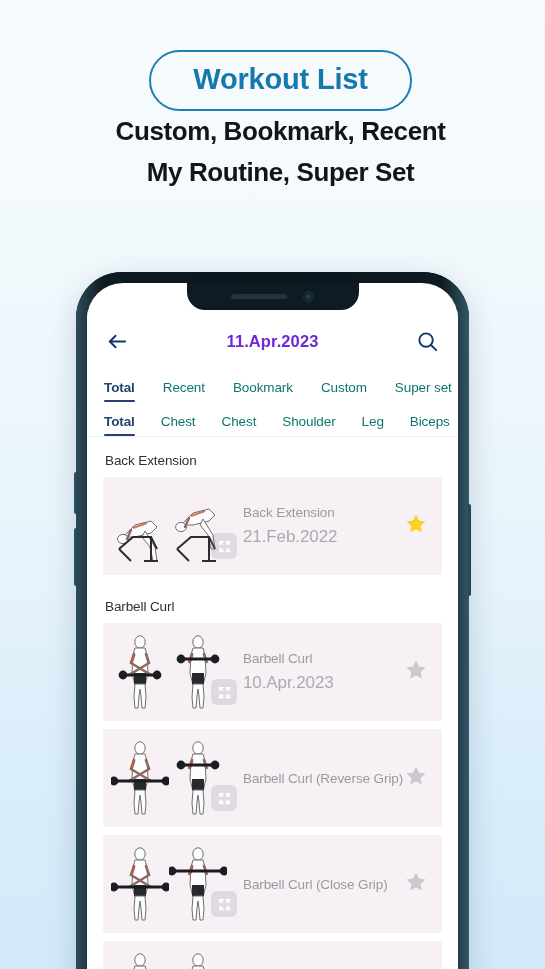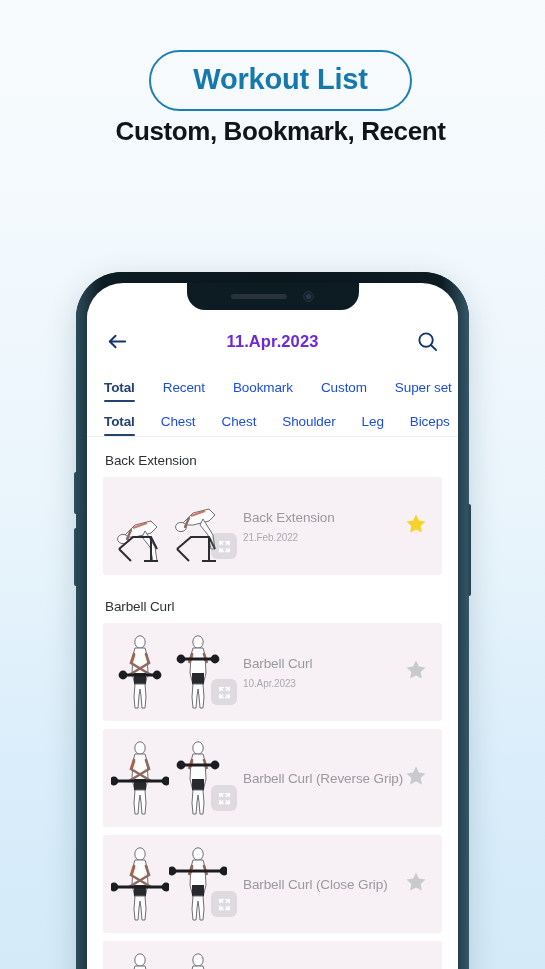--- a/index.html
+++ b/index.html
@@ -63,21 +63,21 @@
     display:flex; align-items:center; justify-content:space-between;
     background:#fff;
   }
   .nav-title { color:#6d28d9; font-size:16.5px; font-weight:bold; letter-spacing:.1px; }
   .ico { width:23px; height:23px; display:block; }
 
   
   .tabrow { display:flex; align-items:flex-end; background:#fff; padding-left:17px; white-space:nowrap; overflow:hidden; }
   .tabrow.r1 { height:30px; gap:28px; }
   .tabrow.r2 { height:34px; gap:26px; }
-  .tab { font-size:13.5px; color:#1d4ed8; position:relative; padding-bottom:7px; letter-spacing:-.1px; }
+  .tab { font-size:13.5px; color:#0f766e; position:relative; padding-bottom:7px; letter-spacing:-.1px; }
   .tab.active { color:#24426f; font-weight:bold; }
   .tab.active::after {
     content:""; position:absolute; left:0; right:0; bottom:0;
     height:2.5px; background:#24426f; border-radius:2px;
   }
   .divider { height:1px; background:#eceef0; }
 
   
   .list { background:#fff; padding:0 16px; }
   .grouptitle { font-size:13.5px; color:#2d3135; padding:16px 2px 9px; letter-spacing:-.1px; }
@@ -90,30 +90,31 @@
   .thumbs { display:flex; align-items:flex-end; width:122px; flex:0 0 122px; position:relative; height:78px; }
   .fig { width:58px; height:78px; position:relative; }
   .expand {
     position:absolute; right:-4px; bottom:6px;
     width:26px; height:26px; border-radius:6px;
     background:rgba(140,140,150,.22);
     display:flex; align-items:center; justify-content:center;
   }
   .meta { flex:1; padding-left:10px; }
   .ex-name { font-size:13.5px; color:#989a9e; letter-spacing:-.1px; }
-  .ex-date { font-size:10px; color:#a9abaf; margin-top:7px; letter-spacing:-.1px; }
+  .ex-date { font-size:17px; color:#a9abaf; margin-top:7px; letter-spacing:-.1px; }
   .star { width:24px; height:24px; flex:0 0 24px; }
 </style>
 </head>
 <body>
 
 <div class="promo">
   <div class="pill">Workout List</div>
   <div class="sub">
     <div>Custom, Bookmark, Recent</div>
+    <div>My Routine, Super Set</div>
   </div>
 </div>
 
 <div class="phone">
   <div class="btn-vol v1"></div>
   <div class="btn-vol v2"></div>
   <div class="btn-pwr"></div>
 
   <div class="screen">
     <div class="notch">

